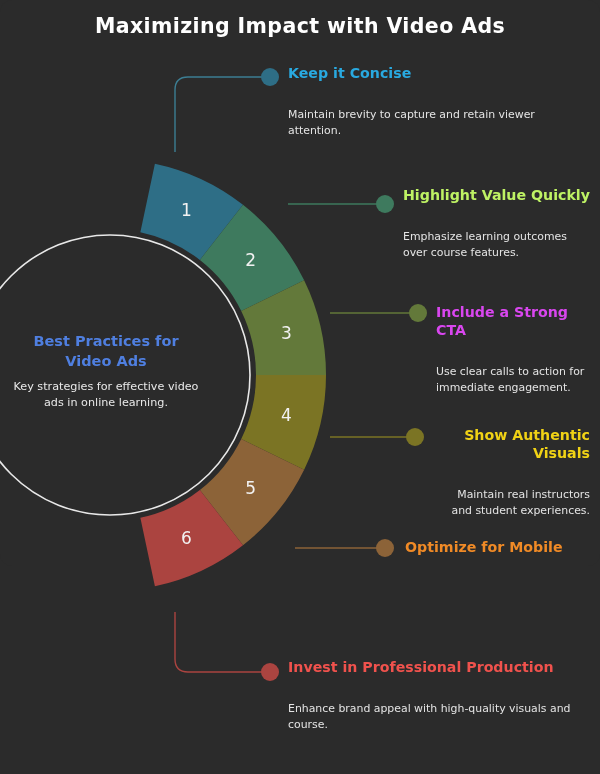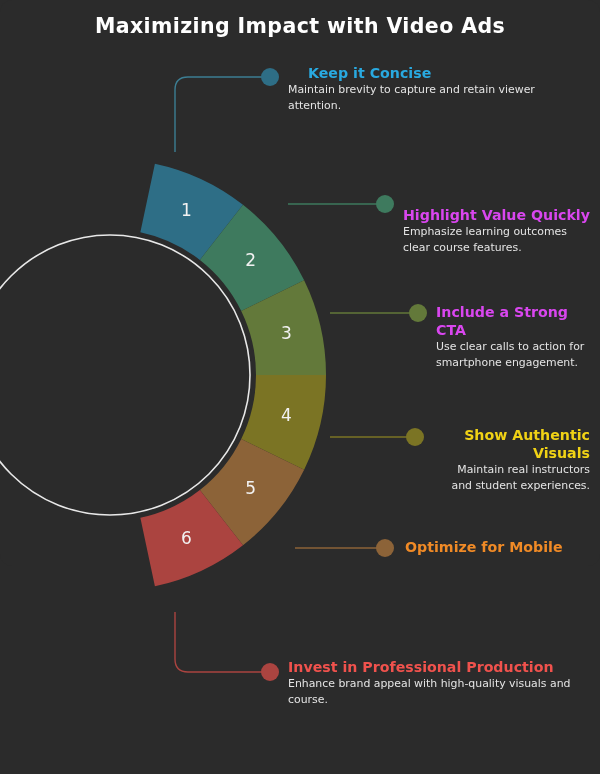--- a/index.html
+++ b/index.html
@@ -72,21 +72,21 @@
   .item {
     position: absolute;
   }
   .item-title {
     font-size: 14.2px;
     font-weight: bold;
     line-height: 1.28;
     font-family: "DejaVu Sans", "Liberation Sans", sans-serif;
   }
   .item-desc {
-    margin-top: 0;
+    margin-top: 25px;
     color: #e4e4e4;
     font-size: 10.9px;
     line-height: 1.42;
     font-family: "DejaVu Sans", "Liberation Sans", sans-serif;
   }
 </style>
 </head>
 <body>
 
 <div id="stage" style="background: rgb(43, 43, 43);">
@@ -122,33 +122,37 @@
     <g id="markers">
         <circle cx="270" cy="77" r="9" fill="#2e6e86"></circle>
         <circle cx="385" cy="204" r="9" fill="#3e7a5e"></circle>
         <circle cx="418" cy="313" r="9" fill="#63793a"></circle>
         <circle cx="415" cy="437" r="9" fill="#7b7424"></circle>
         <circle cx="385" cy="548" r="9" fill="#8c6338"></circle>
         <circle cx="270" cy="672" r="9" fill="#ab4440"></circle>
       </g>
   </svg>
 
+  <div class="center-block" id="center-block" style="top:332px;">
+    <div class="center-title" style="color: rgb(79, 127, 224);">Best Practices for Video Ads</div>
+    <div class="center-desc" style="color: rgb(232, 232, 232);">Key strategies for effective video ads in online learning.</div>
+  </div>
 
   <div id="items">
       <div class="item" style="left: 288px; top: 64px; width: 302px;">
-        <div class="item-title" style="color: rgb(41, 169, 224); margin-left: 20px;">Keep it Concise</div>
+        <div class="item-title" style="color: rgb(41, 169, 224);">Keep it Concise</div>
         <div class="item-desc">Maintain brevity to capture and retain viewer attention.</div>
       </div>
       <div class="item" style="left: 403px; top: 186px; width: 187px;">
-        <div class="item-title" style="color: #d946ef; margin-top: 20px;">Highlight Value Quickly</div>
-        <div class="item-desc">Emphasize learning outcomes clear course features.</div>
+        <div class="item-title" style="color: #bef264;">Highlight Value Quickly</div>
+        <div class="item-desc">Emphasize learning outcomes over course features.</div>
       </div>
       <div class="item" style="left: 436px; top: 303px; width: 154px;">
         <div class="item-title" style="color: #d946ef;">Include a Strong CTA</div>
-        <div class="item-desc">Use clear calls to action for smartphone engagement.</div>
+        <div class="item-desc">Use clear calls to action for immediate engagement.</div>
       </div>
       <div class="item" style="left: 440px; top: 426px; width: 150px; text-align: right;">
         <div class="item-title" style="color: rgb(240, 210, 21);">Show Authentic Visuals</div>
         <div class="item-desc">Maintain real instructors and student experiences.</div>
       </div>
       <div class="item" style="left: 405px; top: 538px; width: 185px;">
         <div class="item-title" style="color: rgb(240, 138, 38);">Optimize for Mobile</div>
       </div>
       <div class="item" style="left: 288px; top: 658px; width: 302px;">
         <div class="item-title" style="color: rgb(240, 82, 77);">Invest in Professional Production</div>

